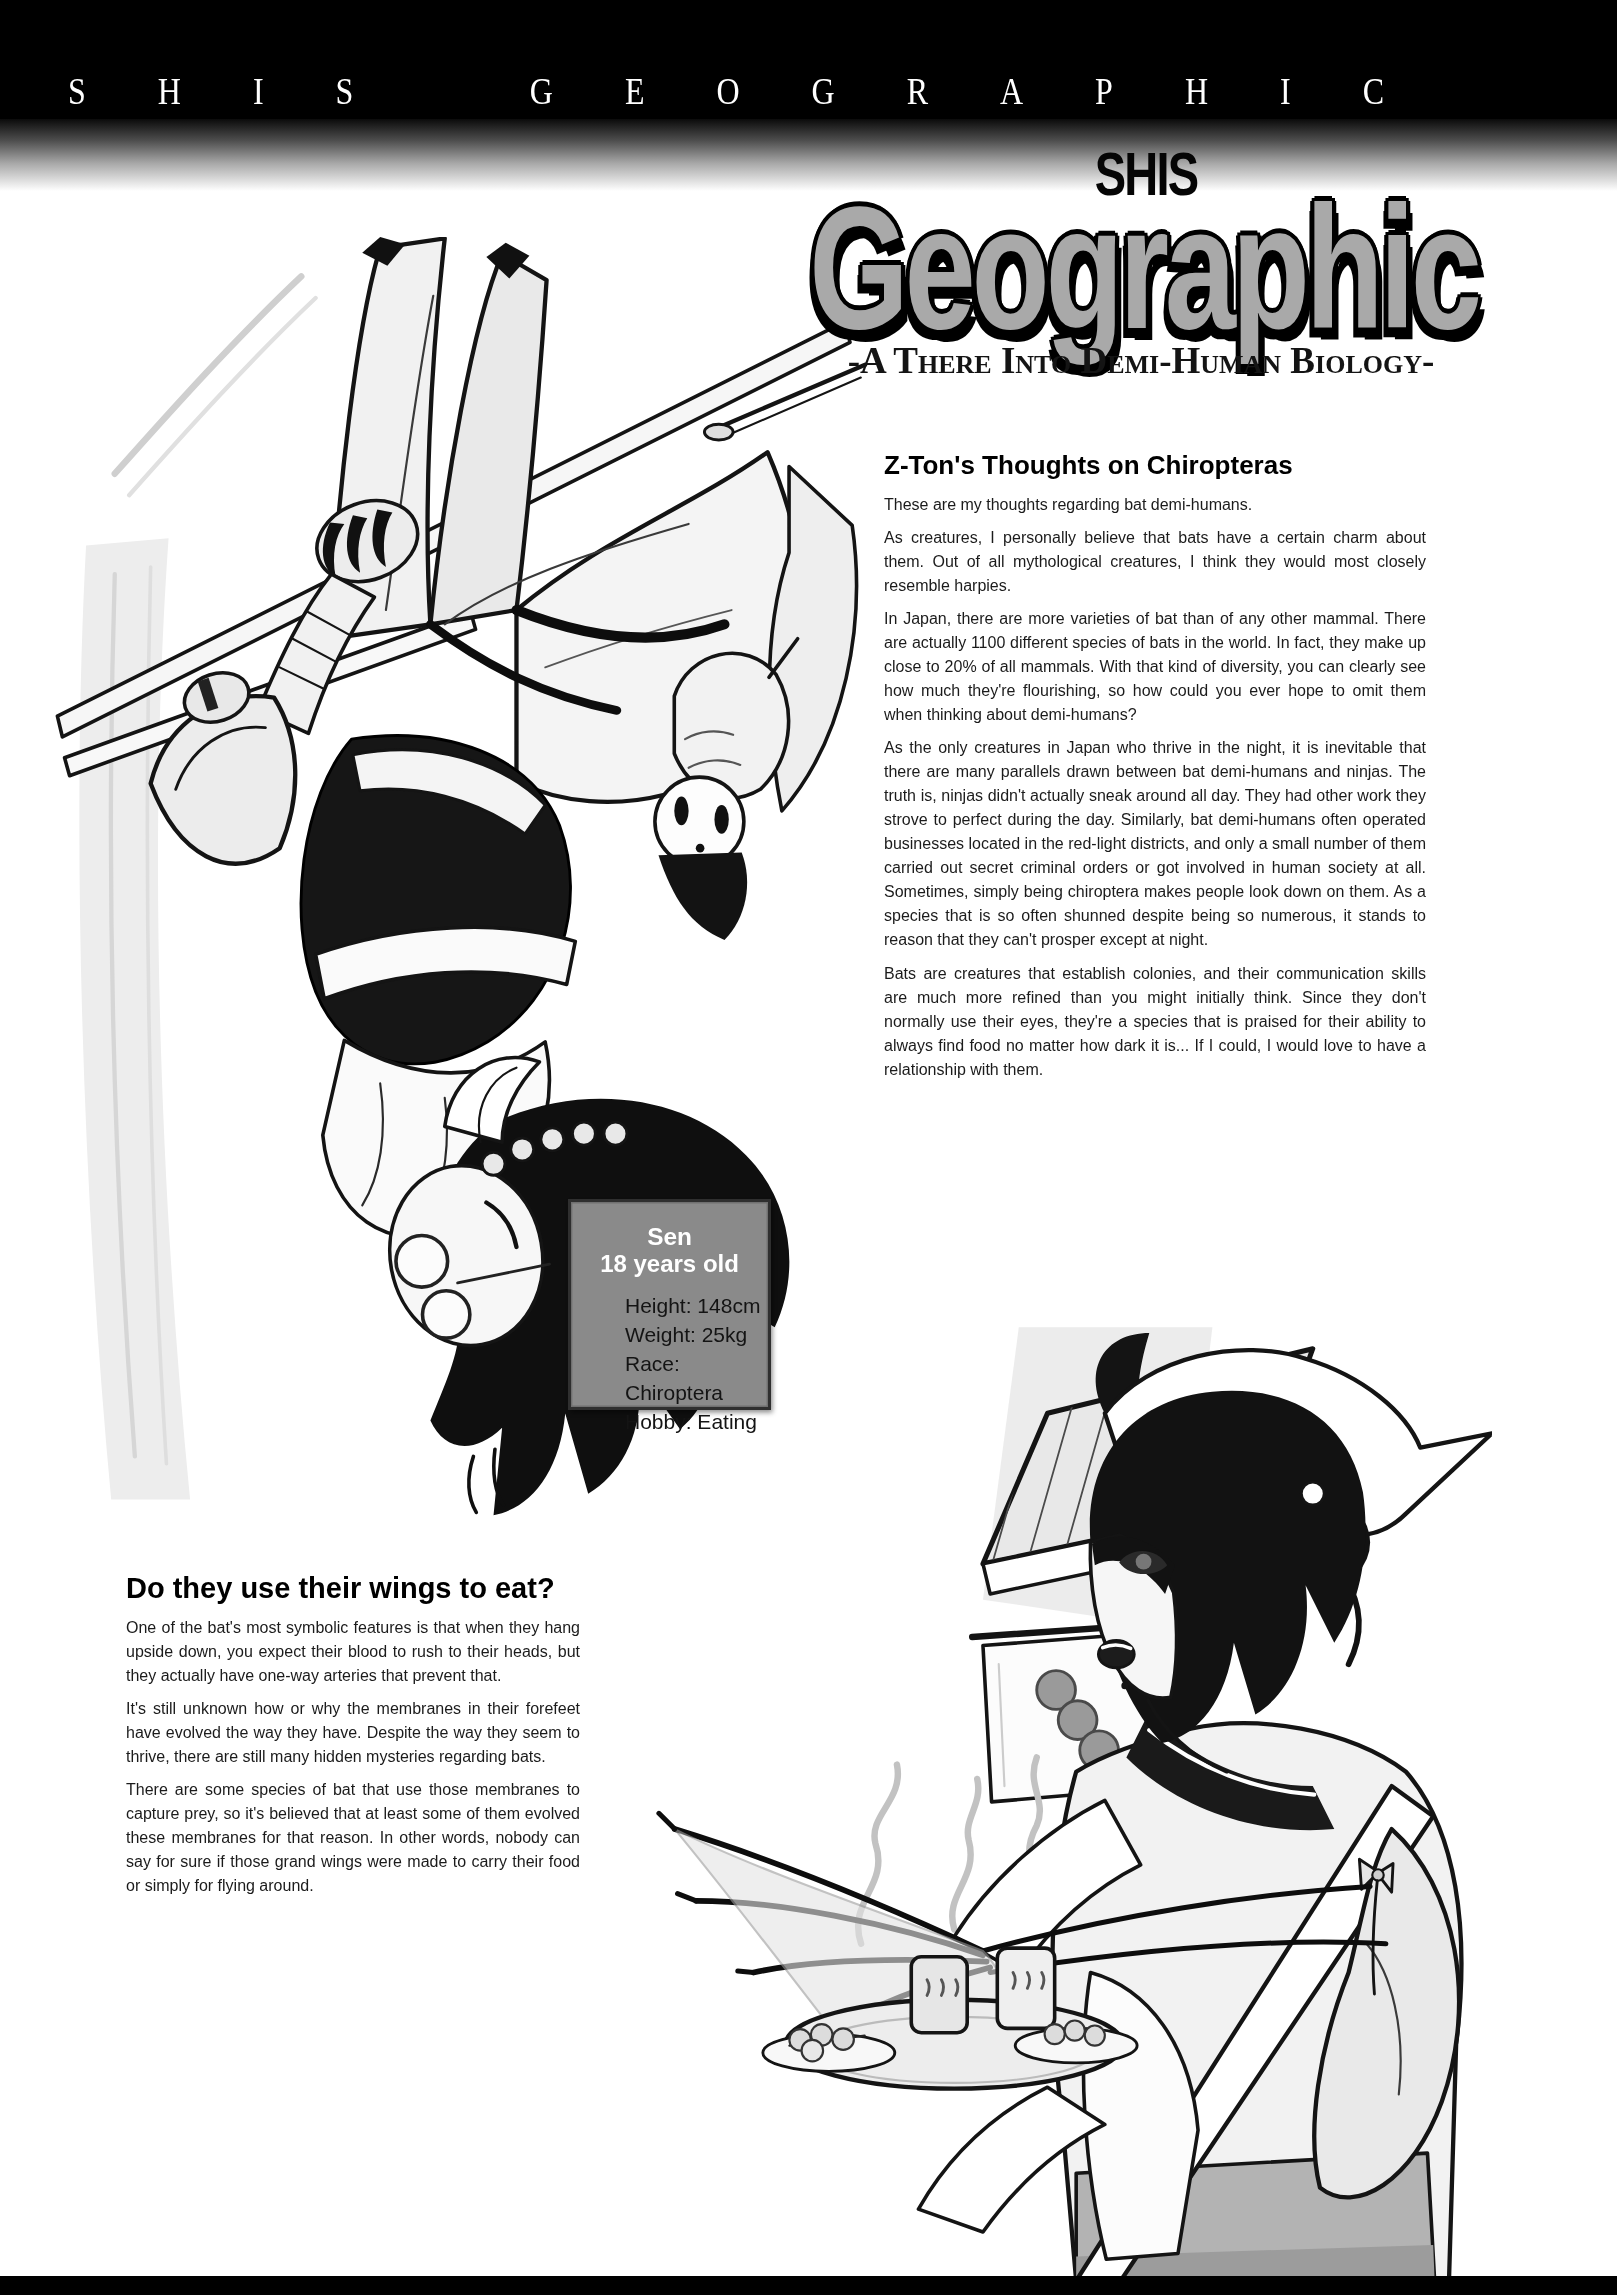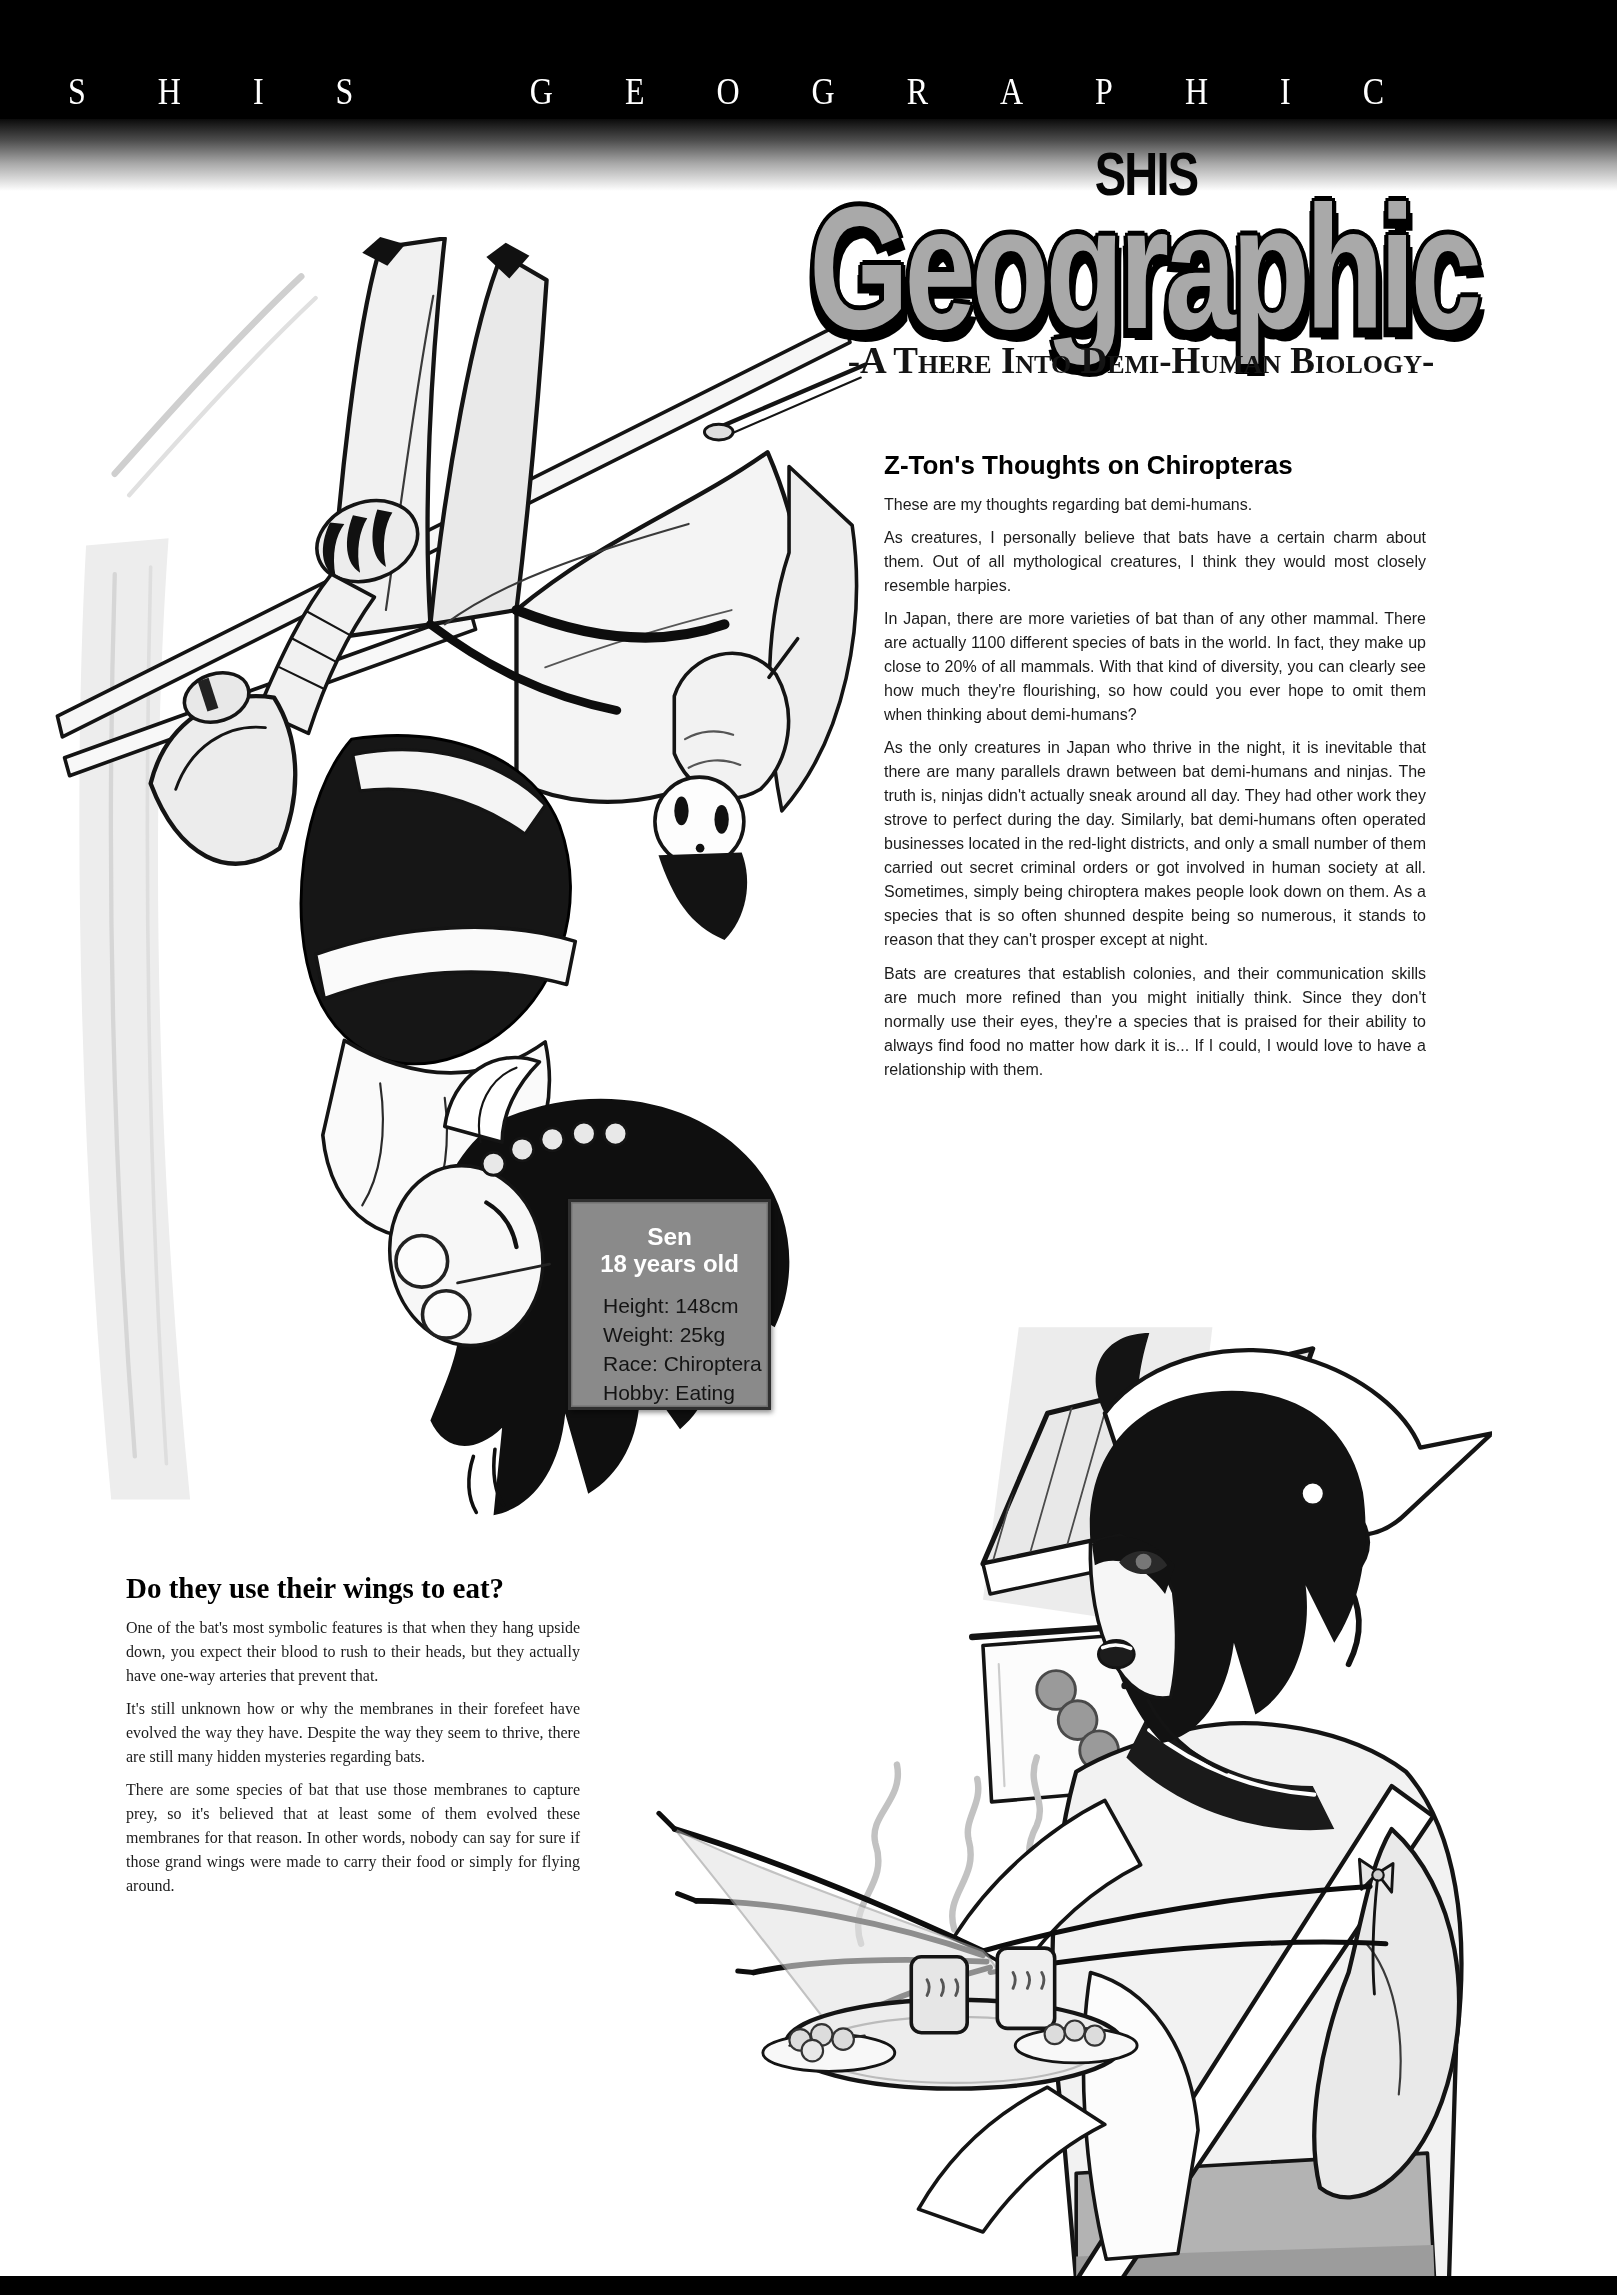--- a/index.html
+++ b/index.html
@@ -27,30 +27,30 @@
                     -4.3px 0 0 #000,4.3px 0 0 #000,0 -4.3px 0 #000,0 4.3px 0 #000,
                     6.5px 8.6px 0 #000,-5px 7.2px 0 #000;}
   .logo-subtitle{position:absolute;left:775px;top:339px;width:732px;text-align:center;z-index:5;
         font-family:"Liberation Serif",serif;font-variant:small-caps;font-weight:bold;
         font-size:37px;color:#141414;white-space:nowrap;}
 
   
   .article{position:absolute;left:884px;top:450px;width:542px;z-index:2;}
   .section-heading{font-size:26px;font-weight:bold;color:#000;margin:0 0 11.5px 0;}
   .body-par{font-size:16px;line-height:1.5;text-align:justify;margin:0 0 9.3px 0;color:#1b1b1b;}
-  .wings-section{position:absolute;left:126px;top:1572px;width:454px;z-index:2;font-family:Liberation Serif, serif;}
+  .wings-section{position:absolute;left:126px;top:1572px;width:454px;z-index:2;}
   .wings-section .section-heading{font-size:29px;margin-bottom:10.8px;}
 
   
   .card{position:absolute;left:568px;top:1199px;width:203px;height:211px;box-sizing:border-box;
         background:#8a8a8a;border:3.6px solid #2f2f2f;z-index:6;padding-top:21.5px;
         box-shadow:2.2px 2.9px 5px rgba(0,0,0,.45), inset 0 0 0 1.4px #707070;}
   .card-name{font-size:24.4px;font-weight:bold;color:#fff;text-align:center;line-height:1.1;}
   .card-age{font-size:24px;font-weight:bold;color:#fff;text-align:center;line-height:1.2;}
-  .card-stats{margin-top:13px;padding-left:32px;}
+  .card-stats{margin-top:13px;padding-left:32px;margin-left:22px;}
   .card-stat{font-size:21px;color:#141414;line-height:1.38;}
 
   
   .art-a{position:absolute;left:43px;top:237px;z-index:1;}
   .art-b{position:absolute;left:646px;top:1327px;z-index:1;}
 
   
   .footer-bar{position:absolute;left:0;bottom:0;width:1618px;height:18.7px;background:#000;z-index:7;}
 </style>
 </head>

